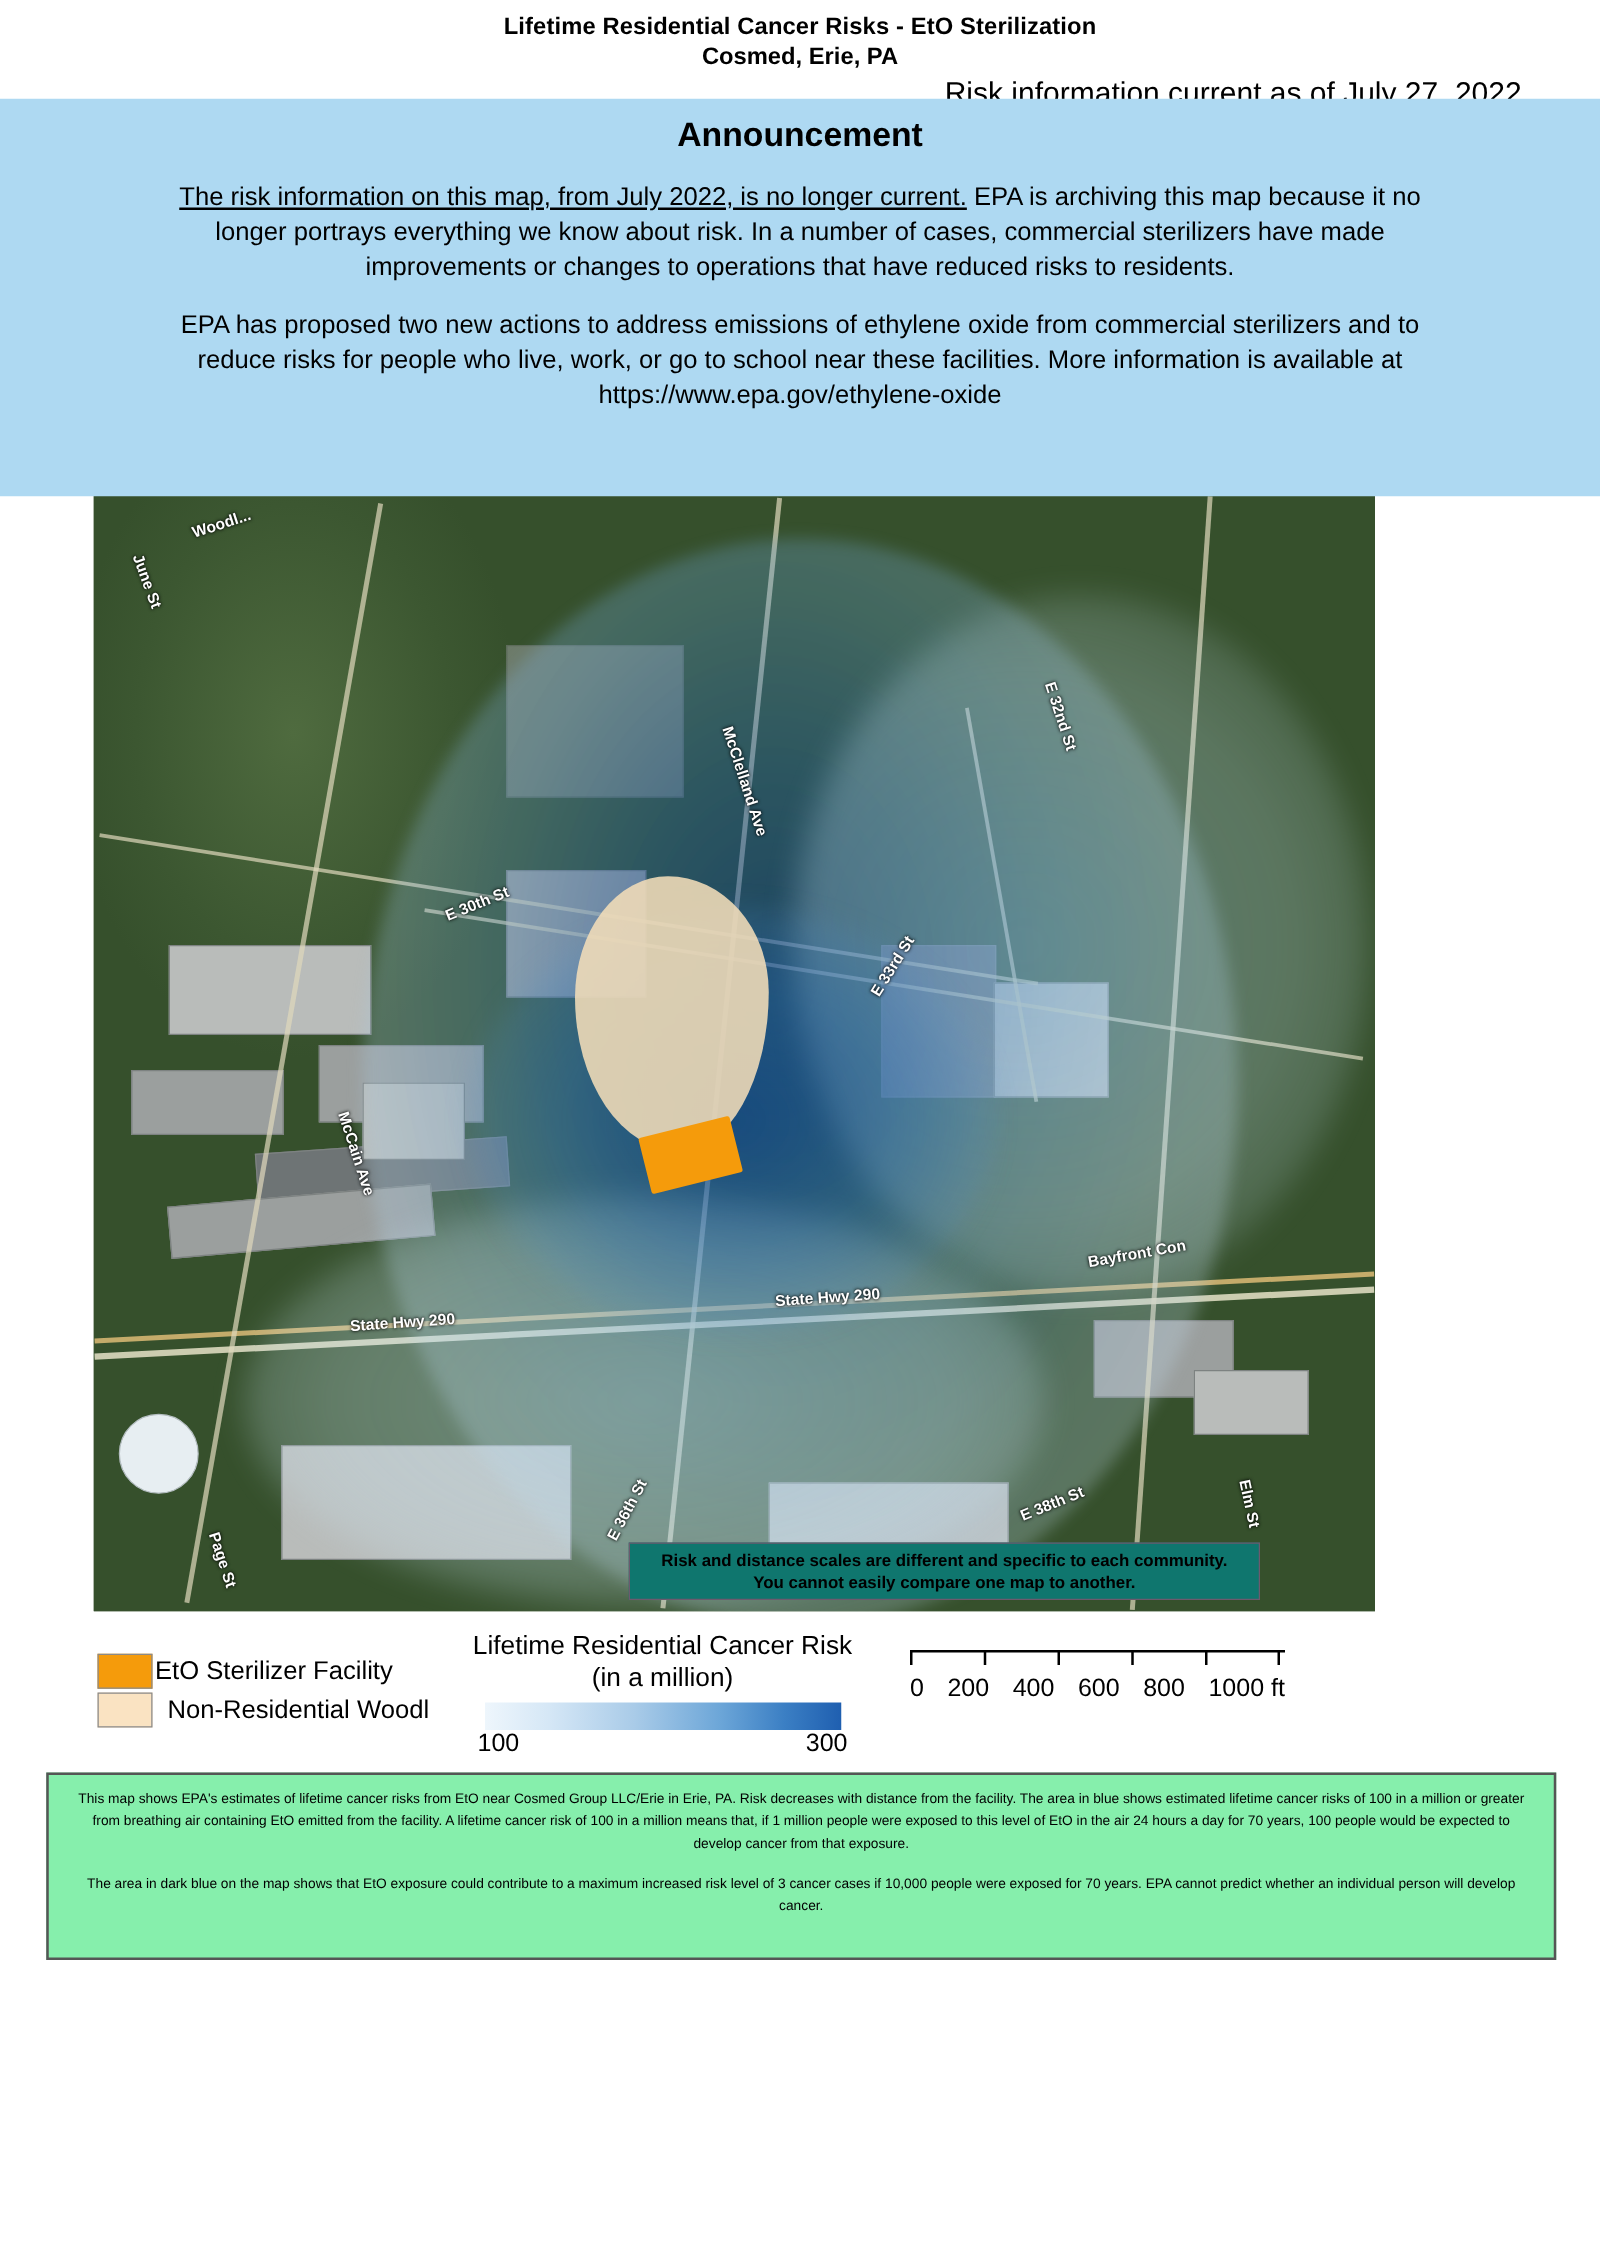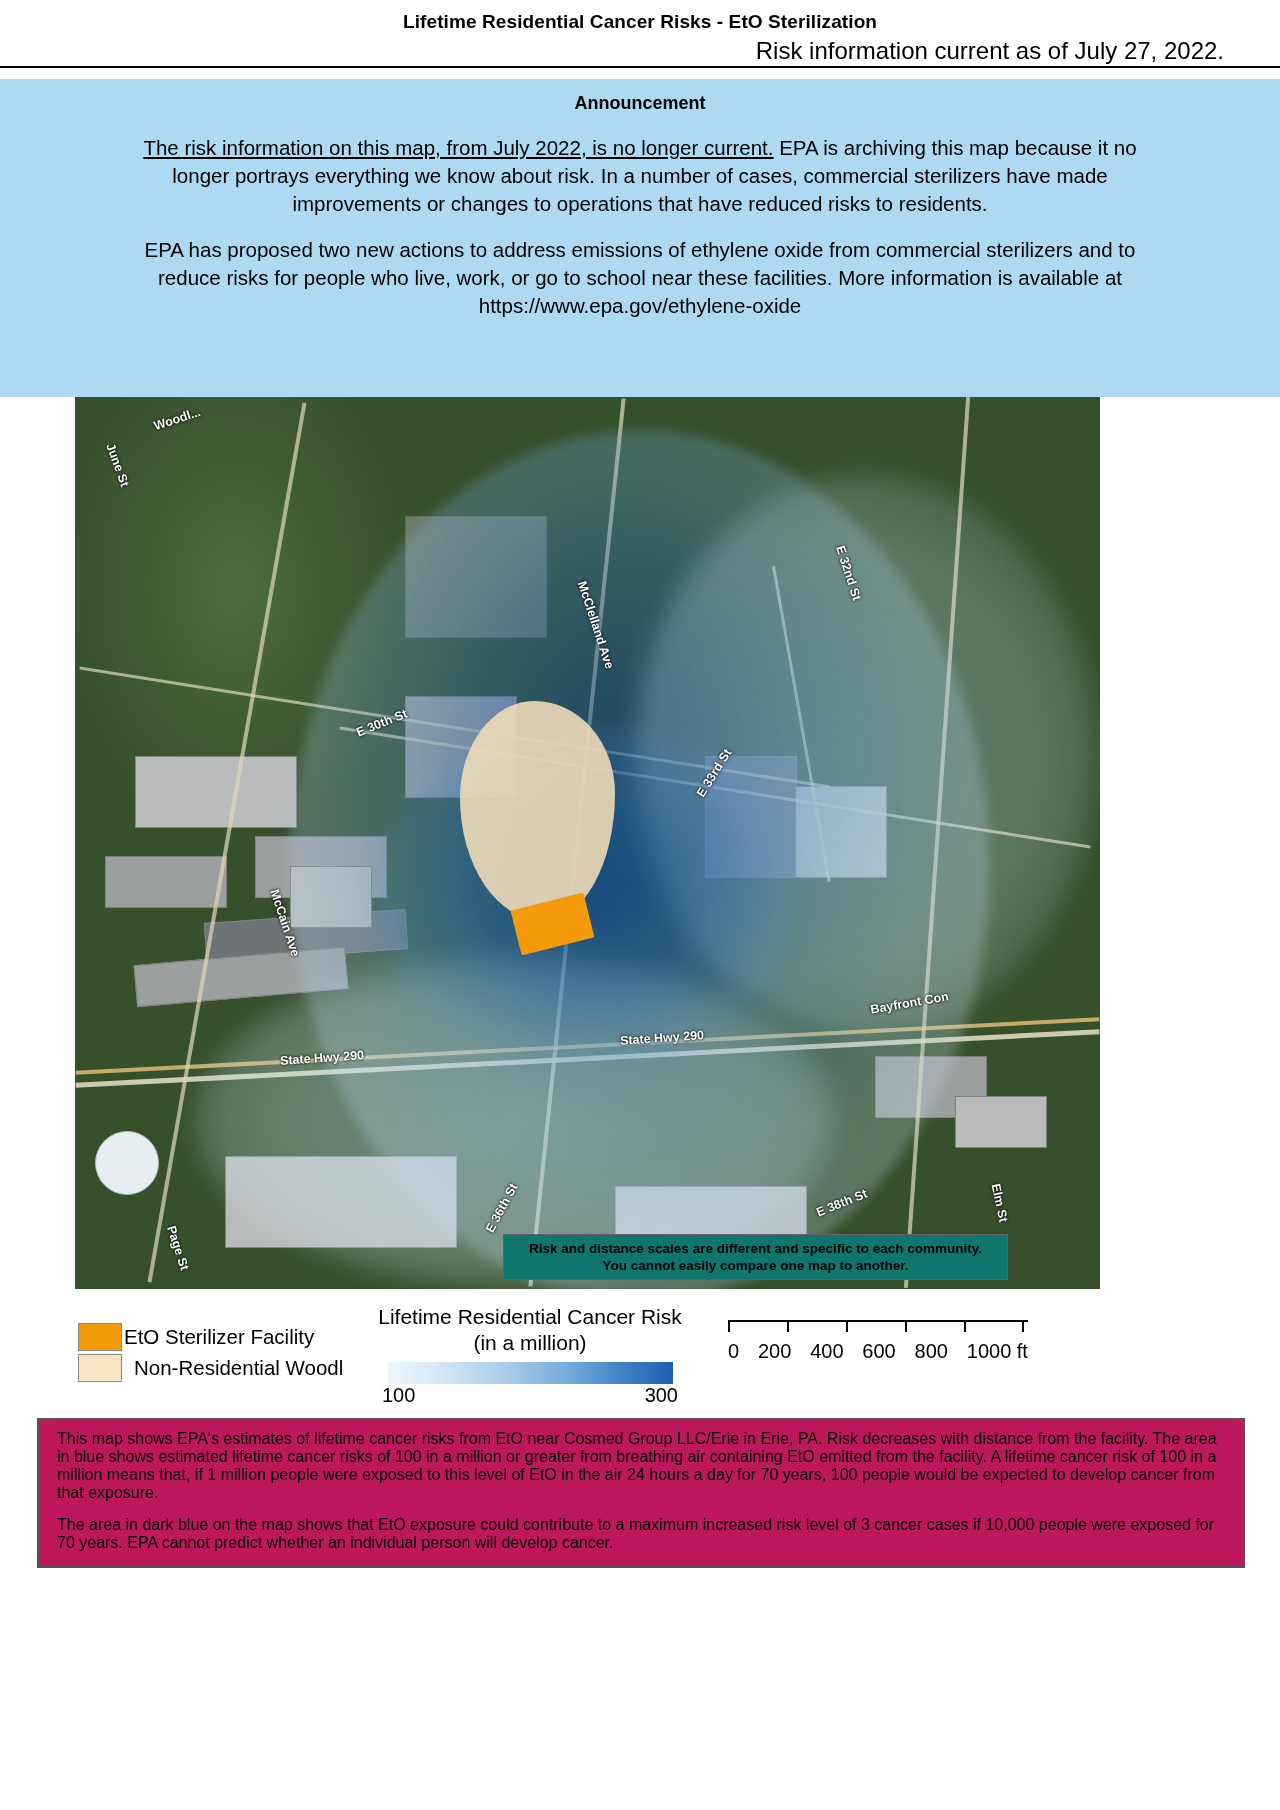--- a/index.html
+++ b/index.html
@@ -46,21 +46,21 @@
     position:absolute;
     left:0;top:79px;
     width:1280px;height:318px;
     background:#aed9f2;
     box-sizing:border-box;
     padding:14px 128px 0 128px;
     text-align:center;
     z-index:5;
   }
   .announcement .ann-title{
-    font-size:18px;font-weight:bold;margin:0 0 20px 0;
+    font-size:27px;font-weight:bold;margin:0 0 20px 0;
   }
   .announcement p{
     margin:0 0 18px 0;
     font-size:20.5px;
     line-height:28px;
   }
   .announcement u{text-decoration:underline;}
 
   
   .map-wrap{
@@ -148,32 +148,33 @@
     width:300px;margin:0 auto;display:flex;justify-content:space-between;
     font-size:20px;padding:0 2px;box-sizing:border-box;
   }
   .scalebar{position:absolute;left:728px;top:20px;width:300px;}
   .scalebar .bar{position:relative;height:16px;border-top:2px solid #000;}
   .scalebar .bar i{position:absolute;top:-2px;width:2px;height:12px;background:#000;}
   .scale-nums{display:flex;justify-content:space-between;font-size:20px;margin-top:2px;}
   
   .footer{
     position:absolute;left:37px;top:1418px;width:1208px;height:150px;
-    background:#be185d;border:2px solid #555;
+    background:#86efac;border:2px solid #555;
     box-sizing:border-box;padding:10px 18px;
-    text-align:left;font-size:16px;line-height:18px;
+    text-align:center;font-size:11px;line-height:18px;
   }
   .footer p{margin:0;}
   .footer .gap{height:14px;}
 </style>
 </head>
 <body>
 
 <div class="header">
   <h1>Lifetime Residential Cancer Risks - EtO Sterilization</h1>
+  <h2>Cosmed, Erie, PA</h2>
   <div class="current-as-of">Risk information current as of July 27, 2022.</div>
   <div class="hr-rule"></div>
 </div>
 
 <div class="announcement">
   <div class="ann-title">Announcement</div>
   <p><u>The risk information on this map, from July 2022, is no longer current.</u><span> EPA is archiving this map because it no longer portrays everything we know about risk. In a number of cases, commercial sterilizers have made improvements or changes to operations that have reduced risks to residents.</span></p>
   <p>EPA has proposed two new actions to address emissions of ethylene oxide from commercial sterilizers and to reduce risks for people who live, work, or go to school near these facilities. More information is available at https://www.epa.gov/ethylene-oxide</p>
 </div>
 

